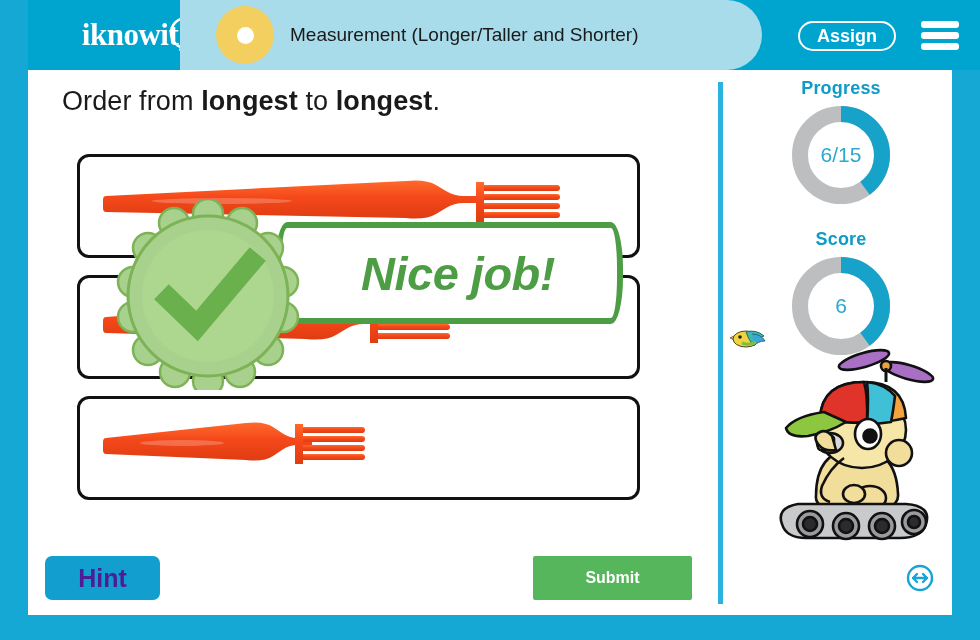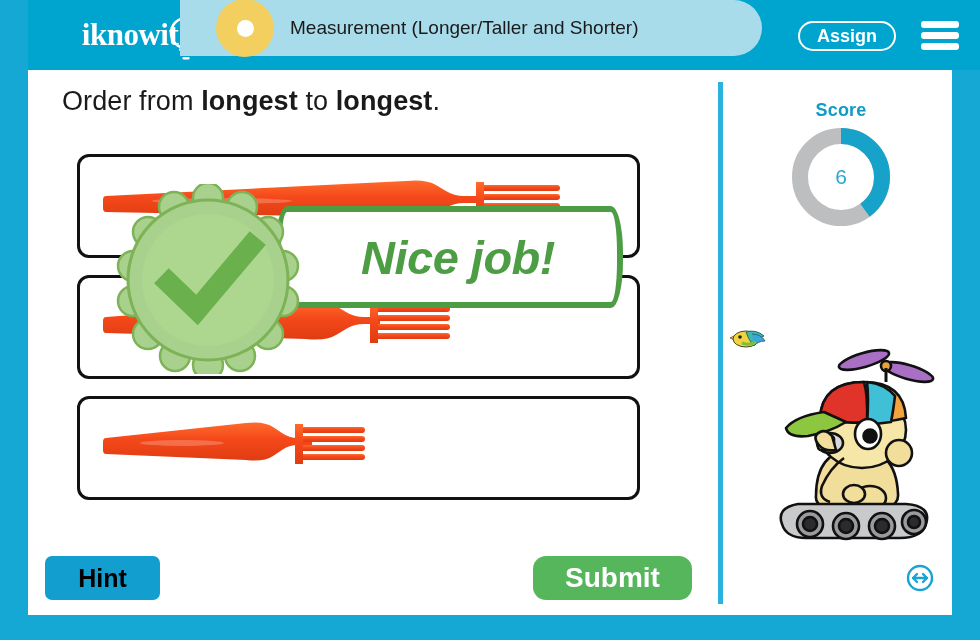--- a/index.html
+++ b/index.html
@@ -49,21 +49,21 @@
   }
   .logo-bulb {
     position: absolute;
     left: 81px; top: -3px;
     width: 46px; height: 46px;
   }
 
   .title-pill {
     position: absolute;
     left: 152px; top: 0;
-    width: 582px; height: 56px;
+    width: 582px; height: 70px;
     background: #A8DCEB;
     border-top-right-radius: 70px;
     border-bottom-right-radius: 70px;
     display: flex; align-items: center;
   }
   .title-dot {
     margin-left: 36px;
     width: 58px; height: 58px;
     border-radius: 50%;
     background: #F3CF5F;
@@ -143,34 +143,34 @@
     transform: translateY(-50%);
   }
 
   
   .hint-btn {
     position: absolute;
     left: 5px; bottom: 8px;
     width: 115px; height: 44px;
     background: #129FD0;
     border-radius: 7px;
-    color: #000000;
+    color: #4c1d95;
     font-size: 25px; font-weight: bold;
     display: flex; align-items: center; justify-content: center;
     cursor: pointer;
     margin-top: 28px;
   }
   .submit-btn {
     position: absolute;
     right: 20px; bottom: 8px;
     width: 159px; height: 44px;
     background: #56B65B;
-    border-radius: 13px;
+    border-radius: 2px;
     color: #ffffff;
-    font-size: 28px; font-weight: bold;
+    font-size: 16px; font-weight: bold;
     display: flex; align-items: center; justify-content: center;
     cursor: pointer;
   }
 
   
   .divider {
     position: absolute;
     left: 718px; top: 82px;
     width: 5px; height: 522px;
     background: #2BB3DF;
@@ -210,21 +210,21 @@
   }
   .resize-icon {
     position: absolute;
     right: 18px; bottom: 18px;
     width: 28px; height: 28px;
   }
 
   
   .nicejob {
     position: absolute;
-    left: 113px; top: 184px;
+    left: 113px; top: 200px;
     width: 510px; height: 140px;
     pointer-events: none;
   }
   .nicejob-banner {
     position: absolute;
     left: 162px; top: 22px;
     width: 348px; height: 102px;
     border: 6px solid #4C9D44;
     border-radius: 12px / 46px;
     background: #ffffff;
@@ -380,20 +380,30 @@
       <circle cx="95" cy="96" r="80" fill="#A9D18E" stroke="#7DB356" stroke-width="3"></circle>
       <circle cx="95" cy="96" r="66" fill="#ADD68F"></circle>
       <path d="M56 99 L84 126 L138 62" fill="none" stroke="#6AB04C" stroke-width="21" stroke-linecap="square" stroke-linejoin="miter"></path>
     </svg>
   </div>
 
   <div class="divider"></div>
 
   <div class="sidebar">
 
+    <div class="ring-block">
+      <div class="ring-label">Progress</div>
+      <div class="ring">
+        <svg width="104" height="104" viewBox="0 0 104 104">
+          <circle cx="52" cy="52" r="41" fill="none" stroke="#BCBEC0" stroke-width="16"></circle>
+          <circle cx="52" cy="52" r="41" fill="none" stroke="#17A2C9" stroke-width="16" stroke-dasharray="103 155" transform="rotate(-90 52 52)"></circle>
+        </svg>
+        <div class="ring-value">6/15</div>
+      </div>
+    </div>
 
     <div class="ring-block" style="margin-top:22px;">
       <div class="ring-label">Score</div>
       <div class="ring">
         <svg width="104" height="104" viewBox="0 0 104 104">
           <circle cx="52" cy="52" r="41" fill="none" stroke="#BCBEC0" stroke-width="16"></circle>
           <circle cx="52" cy="52" r="41" fill="none" stroke="#17A2C9" stroke-width="16" stroke-dasharray="103 155" transform="rotate(-90 52 52)"></circle>
         </svg>
         <div class="ring-value">6</div>
       </div>

